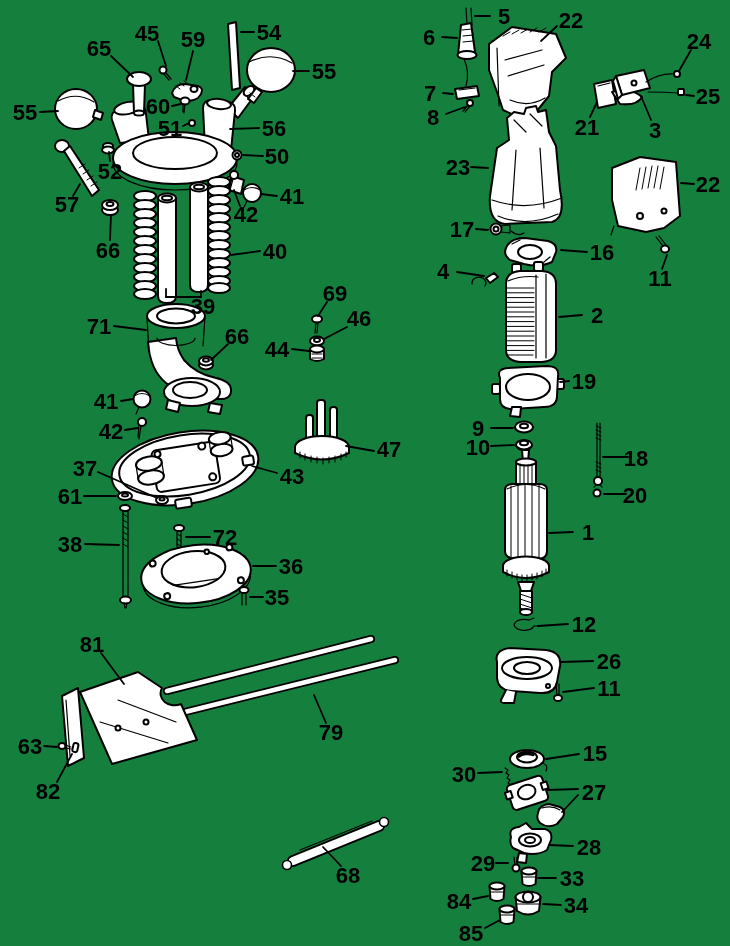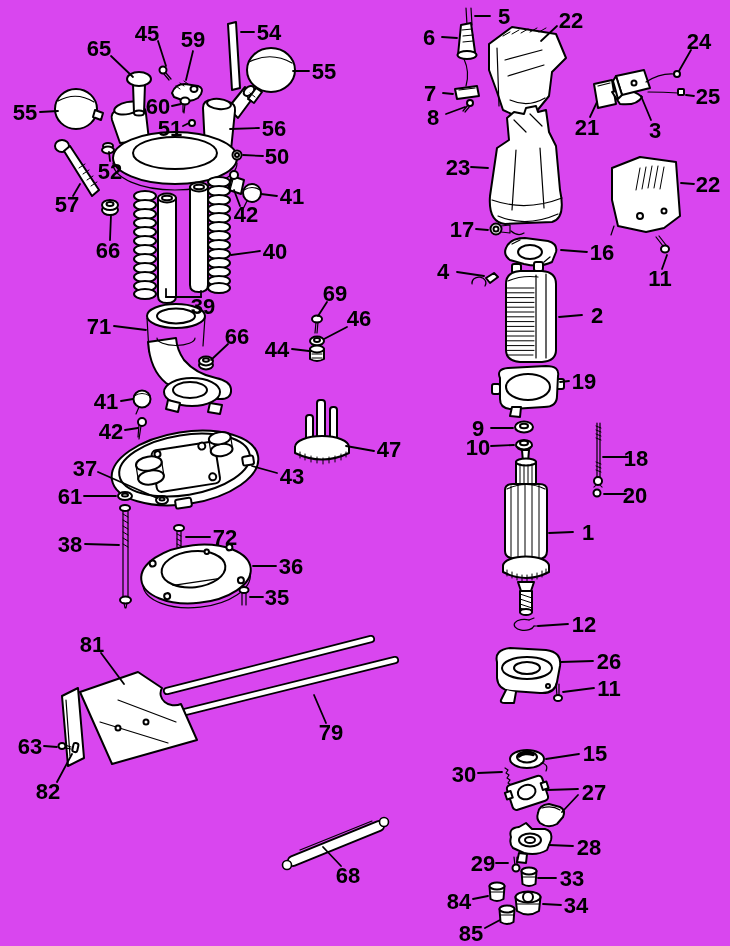--- a/index.html
+++ b/index.html
@@ -1,17 +1,17 @@
 <!DOCTYPE html>
 <html><head>
 <meta charset="utf-8">
 <title>Diagram</title>
 <style>
   html,body{margin:0;padding:0;background:#fff;}
-  .stage{position:relative;width:730px;height:946px;background:#d946ef;overflow:hidden;font-family:"Liberation Sans",sans-serif;}
+  .stage{position:relative;width:730px;height:946px;background:#15803d;overflow:hidden;font-family:"Liberation Sans",sans-serif;}
   svg{position:absolute;left:0;top:0;}
   .part{stroke:#000;stroke-width:2;fill:#ffffff;stroke-linejoin:round;stroke-linecap:round;}
   .d{fill:none;stroke:#000;stroke-width:1.2;stroke-linecap:round;}
   .t{fill:none;stroke:#000;stroke-width:1;stroke-linecap:round;}
   .leader{stroke:#000;stroke-width:1.8;stroke-linecap:round;fill:none;}
   .callout-num{font-family:"Liberation Sans",sans-serif;font-weight:bold;font-size:22px;fill:#000;text-anchor:middle;}
 </style>
 </head>
 <body>
 

